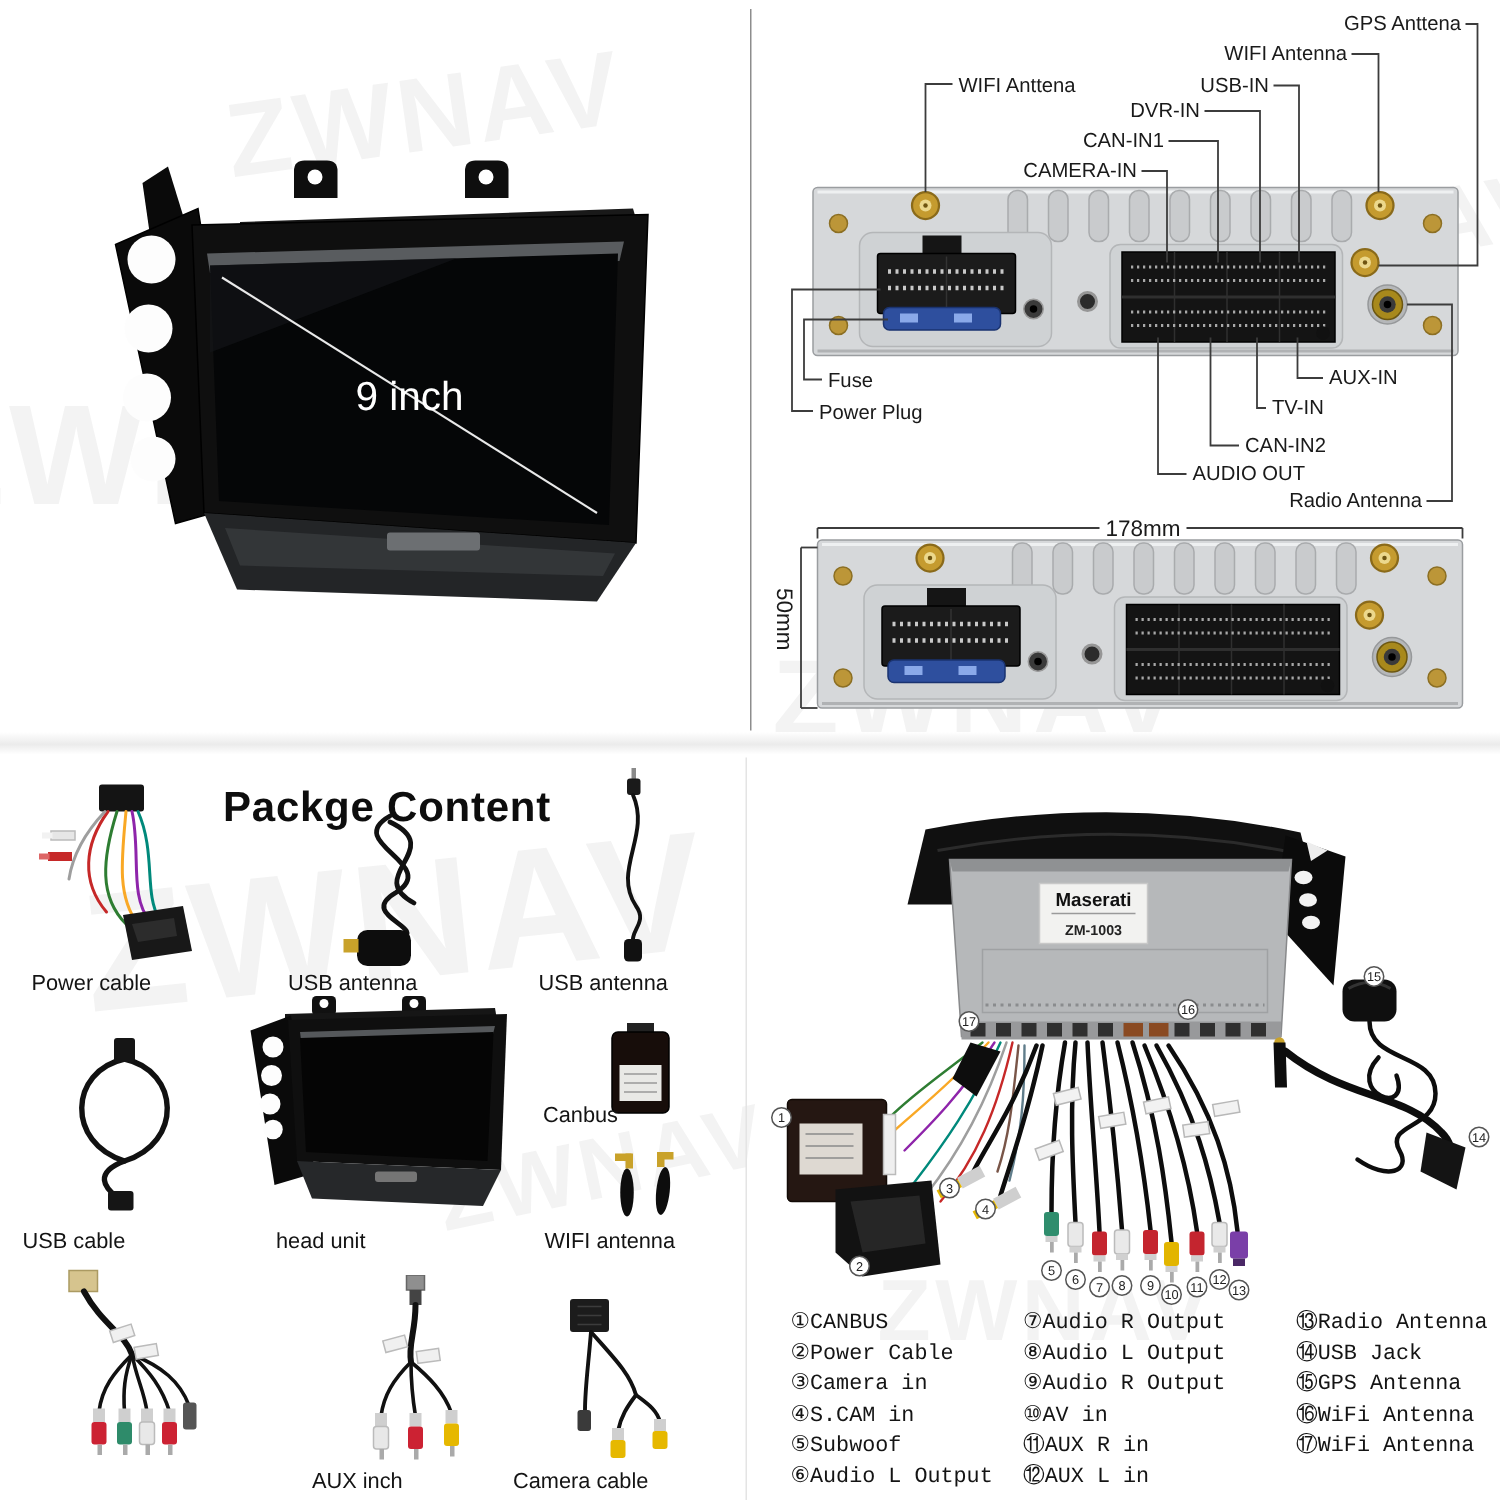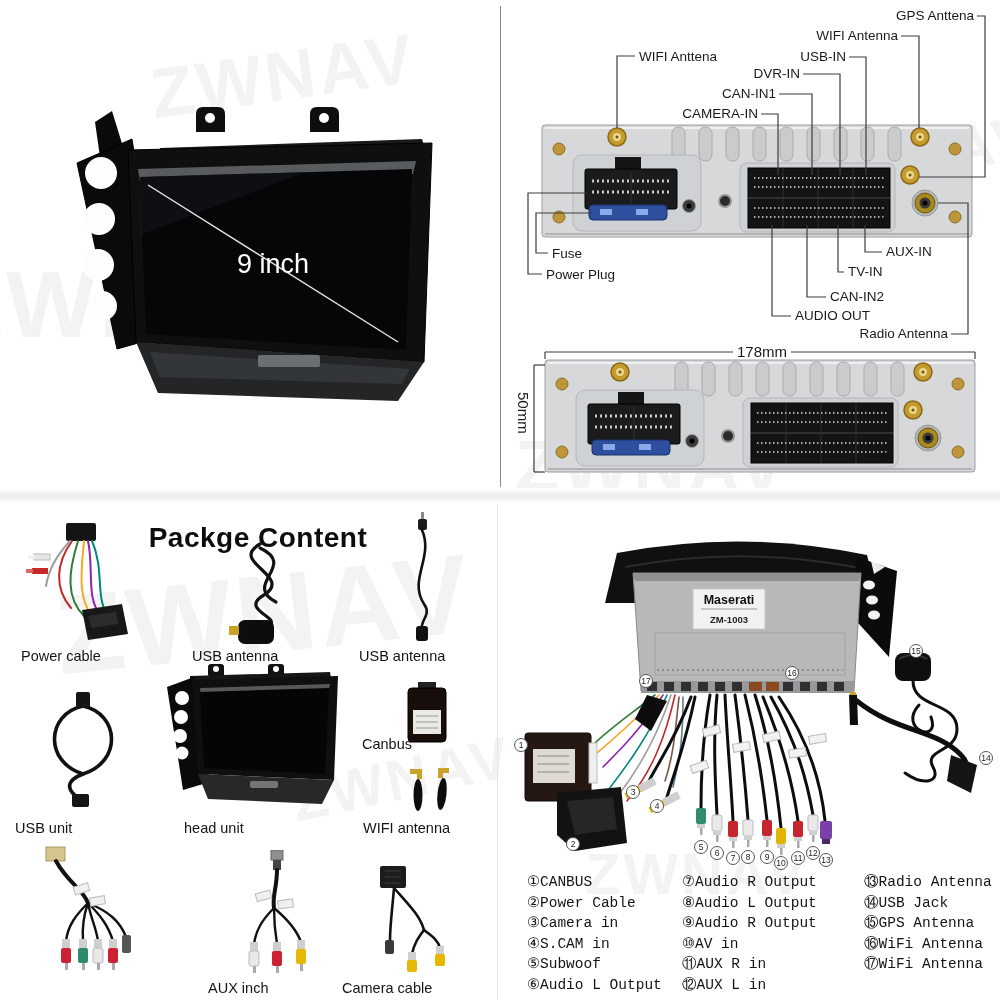--- a/index.html
+++ b/index.html
@@ -347,21 +347,21 @@
     <rect x="56" y="90" width="8" height="8" fill="#cfcfcf"></rect>
       <rect x="55" y="98" width="10" height="12" rx="2" fill="#e6b800"></rect>
     <rect x="84" y="84" width="8" height="8" fill="#cfcfcf"></rect>
       <rect x="83" y="92" width="10" height="12" rx="2" fill="#e6b800"></rect>
     <rect x="33" y="78" width="9" height="14" rx="2" fill="#3a3a3a"></rect>
   </svg>
 
   <div class="pkg-label" style="left:21px;top:648px">Power cable</div>
   <div class="pkg-label" style="left:192px;top:648px">USB antenna</div>
   <div class="pkg-label" style="left:359px;top:648px">USB antenna</div>
-  <div class="pkg-label" style="left:15px;top:820px">USB unit</div>
+  <div class="pkg-label" style="left:15px;top:820px">USB cable</div>
   <div class="pkg-label" style="left:184px;top:820px">head unit</div>
   <div class="pkg-label" style="left:362px;top:736px">Canbus</div>
   <div class="pkg-label" style="left:363px;top:820px">WIFI antenna</div>
   <div class="pkg-label" style="left:26px;top:1013px">Aduio cable</div>
   <div class="pkg-label" style="left:208px;top:980px">AUX inch</div>
   <div class="pkg-label" style="left:342px;top:980px">Camera cable</div>
 
   <svg class="abs" style="left:505px;top:505px" width="495" height="495" viewBox="0 0 495 495">
 
     <g fill="none" stroke-width="1.6" stroke-linecap="round">

